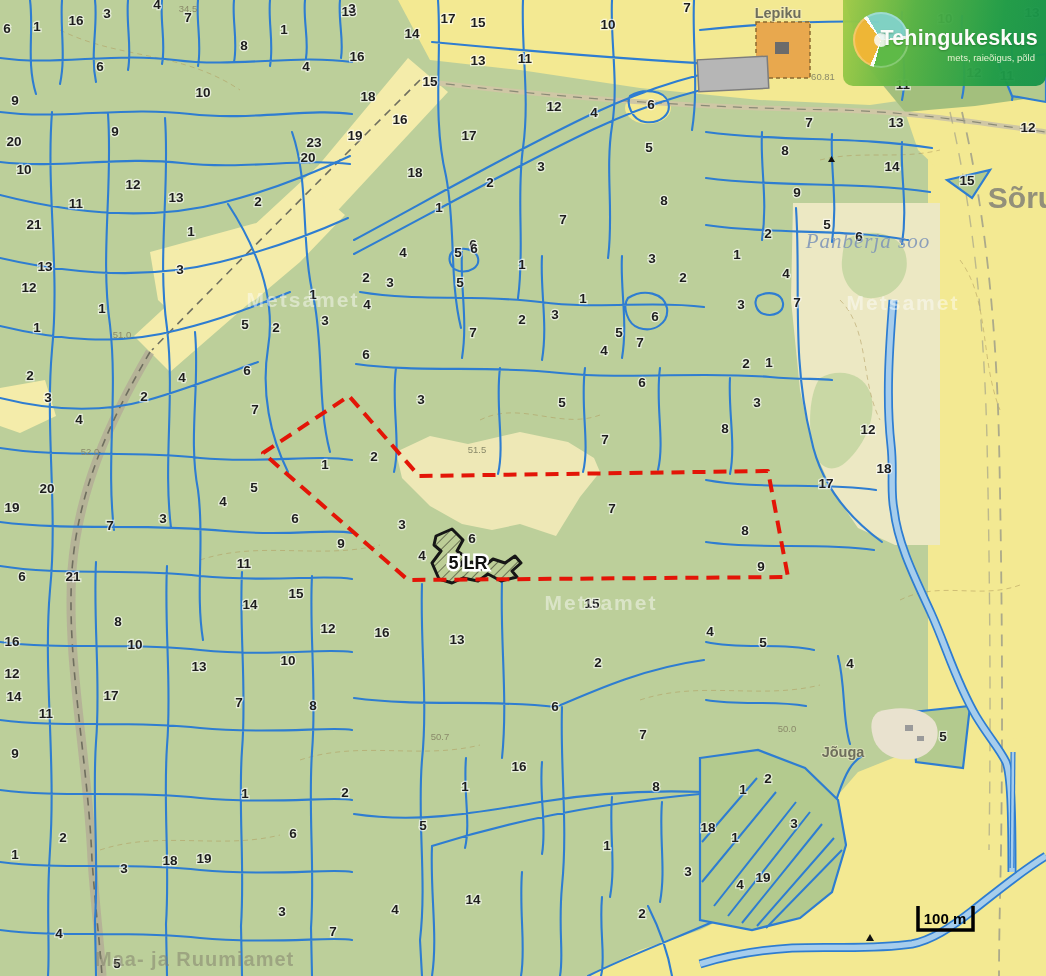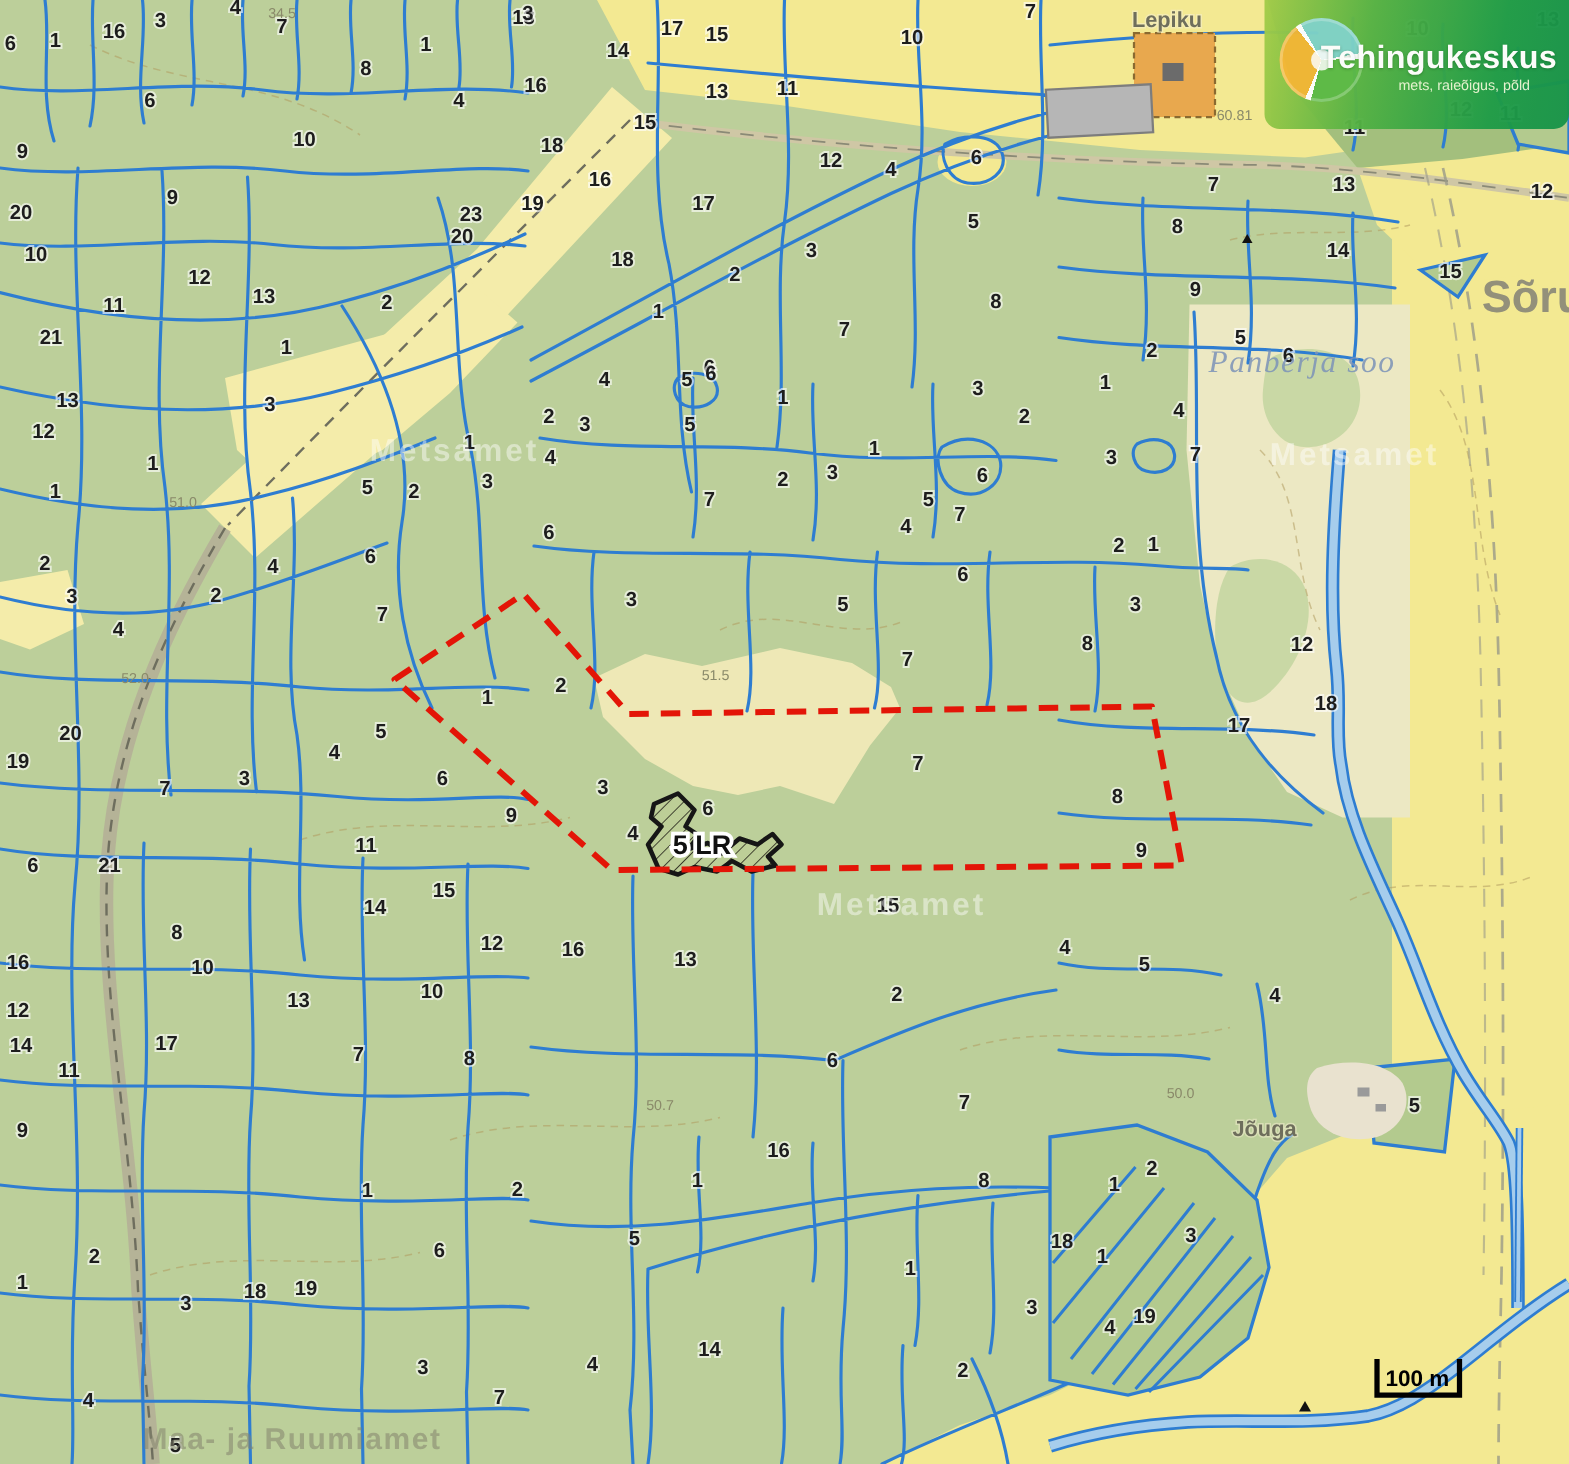--- a/index.html
+++ b/index.html
@@ -32,21 +32,21 @@
   .logo-mark{position:absolute;left:10px;top:12px;width:56px;height:56px;border-radius:50%;
     background:conic-gradient(from 330deg,
       #7fd2c6 0deg 110deg,#ffffff 110deg 118deg,
       #5cba45 118deg 225deg,#ffffff 225deg 233deg,
       #f2b634 233deg 352deg,#ffffff 352deg 360deg);
     box-shadow:0 0 0 2px rgba(255,255,255,.25) inset;}
   .logo-mark::after{content:"";position:absolute;left:21px;top:21px;width:14px;height:14px;
     border-radius:50%;background:rgba(255,255,255,.85);}
   .logo-title{position:absolute;right:8px;top:26px;color:#fff;font-weight:bold;
     font-size:21.5px;letter-spacing:.2px;text-shadow:0 1px 2px rgba(0,60,0,.35);margin-left:12px;}
-  .logo-tagline{position:absolute;right:26px;top:52px;color:#e8f5d2;font-size:9.5px;}
+  .logo-tagline{position:absolute;right:11px;top:52px;color:#e8f5d2;font-size:9.5px;}
 </style>
 </head>
 <body>
 
 <div id="stage">
 
 <svg id="map-svg" width="1046" height="976" viewBox="0 0 1046 976">
   <defs>
     <pattern id="hatch" width="7" height="7" patternTransform="rotate(45)" patternUnits="userSpaceOnUse">
       <rect width="7" height="7" fill="rgba(190,205,150,.55)"></rect>

